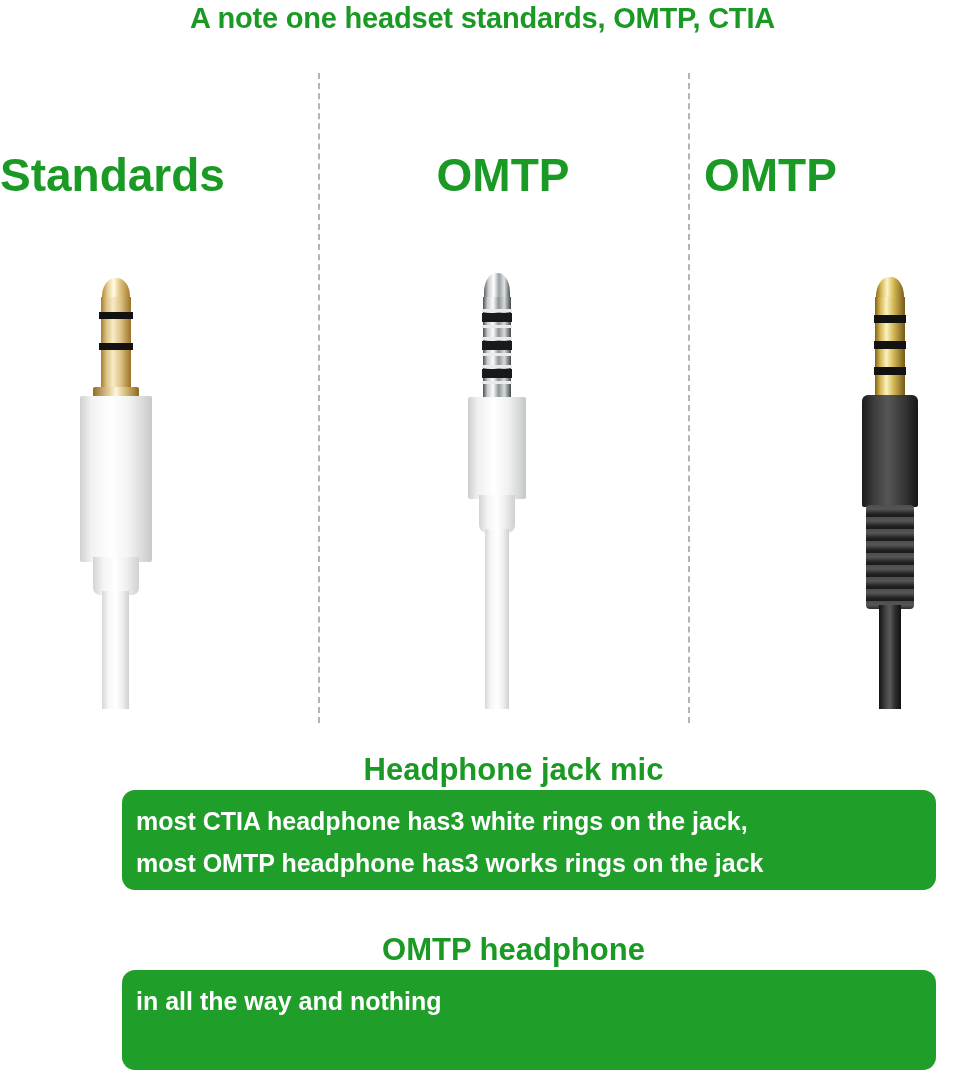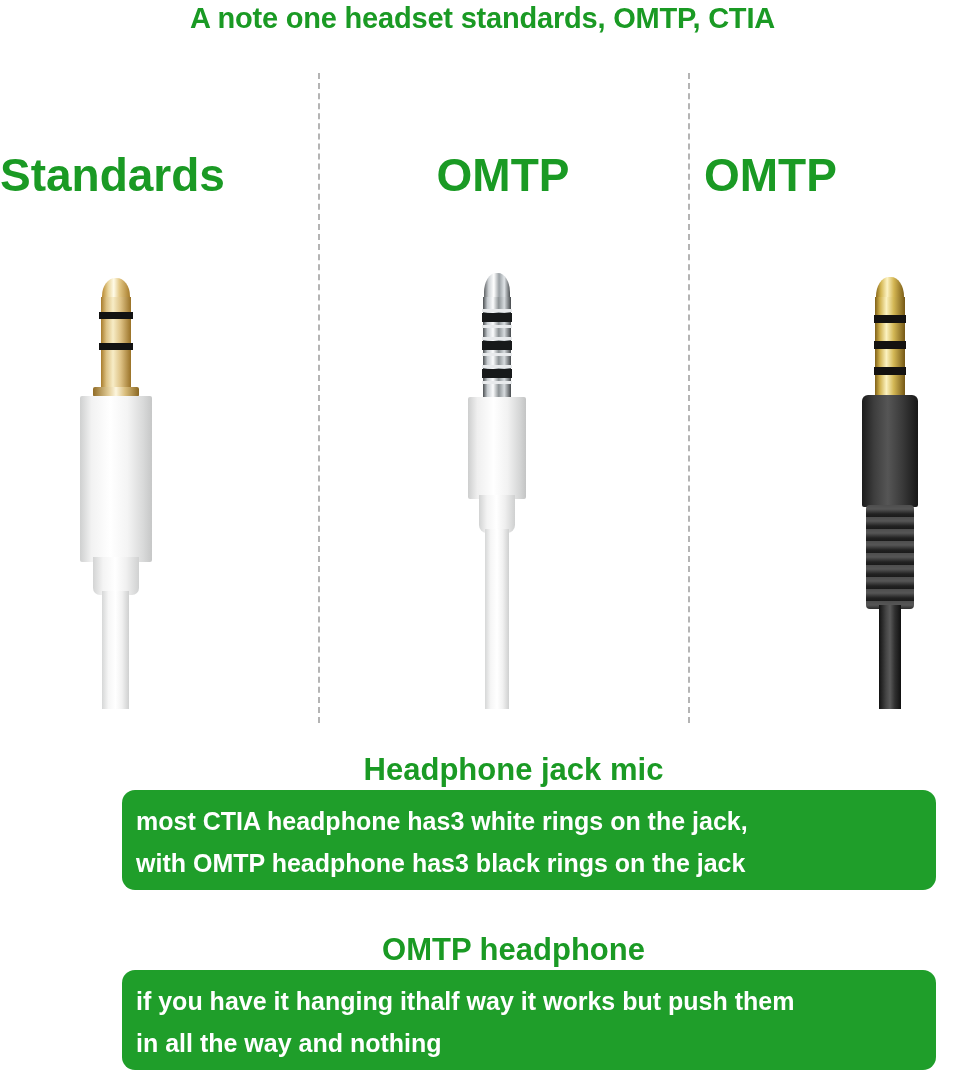--- a/index.html
+++ b/index.html
@@ -301,22 +301,21 @@
     <div class="ring r2"></div>
     <div class="ring r3"></div>
     <div class="barrel"></div>
     <div class="strain"></div>
     <div class="cable"></div>
   </div>
 
   <div class="note-head" id="note1-head">Headphone jack mic</div>
   <div class="note-box" id="note1-box">
     <div class="line">most CTIA headphone has3 white rings on the jack,</div>
-    <div class="line">with OMTP headphone has3 black rings on the jack</div>
+    <div class="line">most OMTP headphone has3 works rings on the jack</div>
   </div>
 
   <div class="note-head" id="note2-head">OMTP headphone</div>
   <div class="note-box" id="note2-box">
-    <div class="line">if you have it hanging ithalf way it works but push them</div>
     <div class="line">in all the way and nothing</div>
   </div>
 
 </div>
 
 </body></html>

